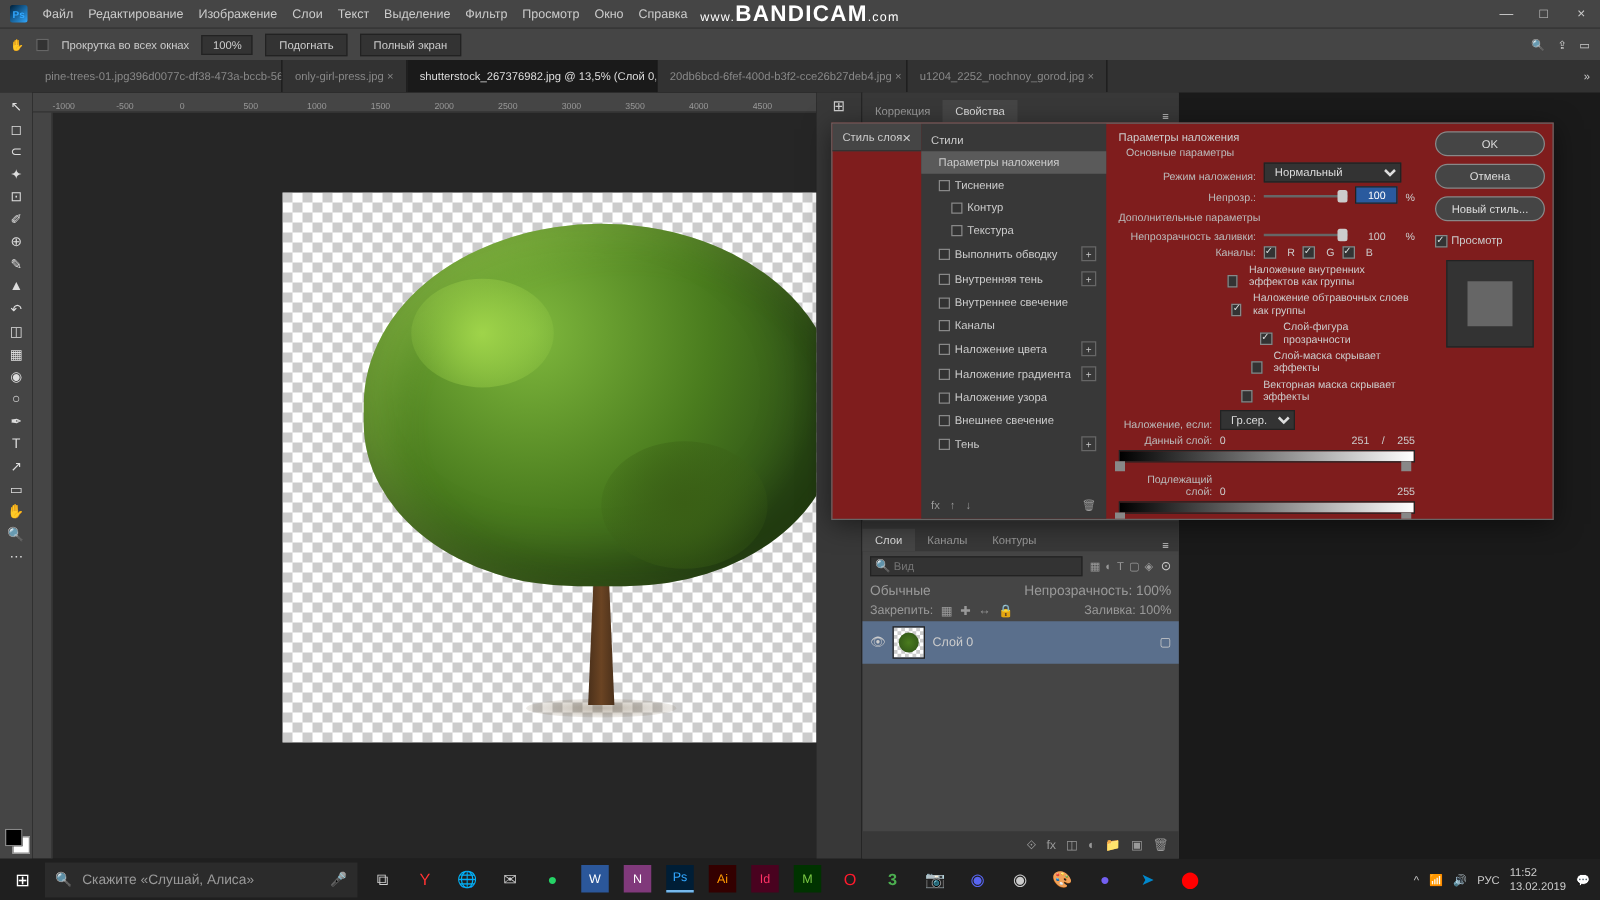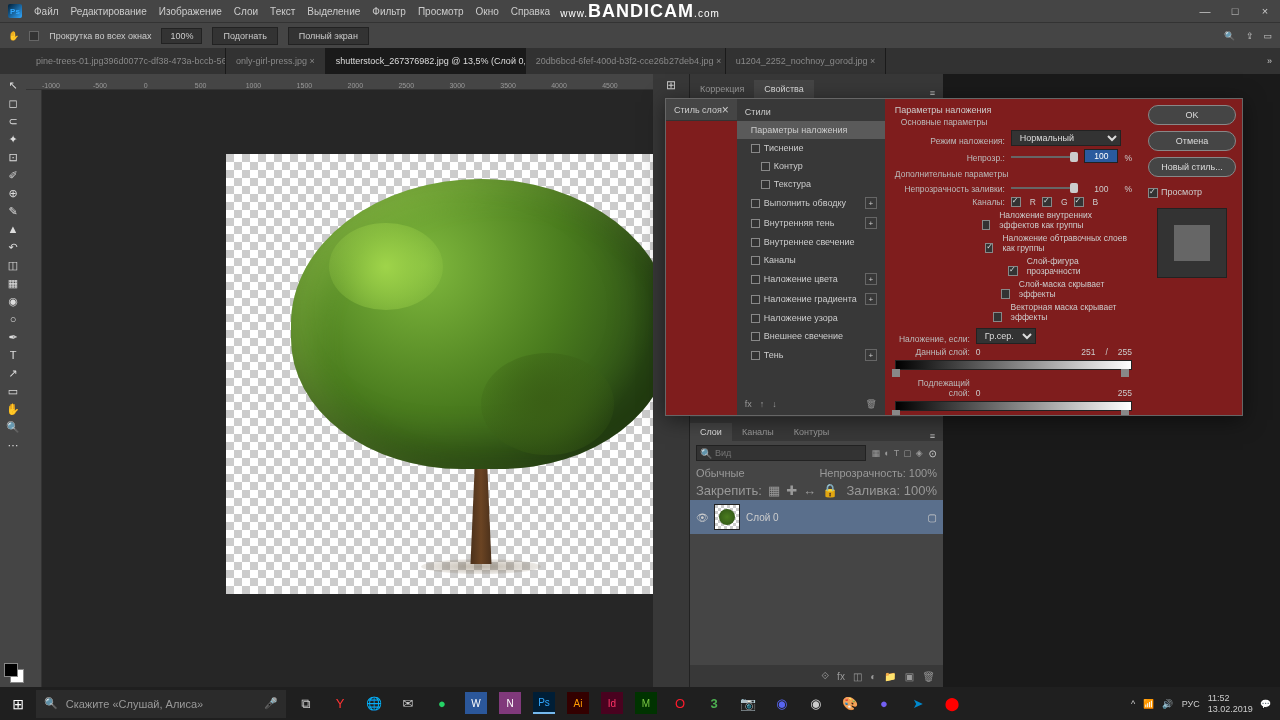--- a/index.html
+++ b/index.html
@@ -40,21 +40,21 @@
 .rp-wrap{display:flex;flex:1}
 .panel-tabs{height:24px;background:#383838;display:flex;align-items:flex-end;font-size:9px}
 .panel-tabs .pt{padding:4px 10px;color:#999;cursor:pointer}
 .panel-tabs .pt.active{background:#454545;color:#ddd}
 .panel-body{background:#454545;flex:1;padding:6px;font-size:9px}
 .layers-panel{height:270px;background:#454545;display:flex;flex-direction:column}
 .layers-search{margin:4px 6px;display:flex;align-items:center;gap:6px}
 .layers-search input{flex:1;background:#333;border:1px solid #222;color:#999;padding:2px 18px;font-size:9px}
 .layers-search .icons{display:flex;gap:4px;font-size:9px;color:#999}
 .layers-row2{display:flex;padding:2px 6px;font-size:11px;color:#999;justify-content:space-between}
-.layers-locks{display:flex;padding:2px 6px;gap:6px;font-size:13px;color:#999;align-items:flex-start}
+.layers-locks{display:flex;padding:2px 6px;gap:6px;font-size:10px;color:#999;align-items:flex-start}
 .layer-item{display:flex;align-items:center;padding:4px 6px;gap:6px;background:#5a6f8c}
 .layer-item .eye{width:12px;font-size:10px}
 .layer-item .thumb{width:26px;height:26px;background:#fff;border:1px solid #222;background:repeating-conic-gradient(#fff 0 25%,#ccc 0 50%) 0 0/6px 6px;position:relative}
 .layer-item .thumb::after{content:"";position:absolute;inset:4px;background:radial-gradient(circle,#4a7c1e,#2d5016);border-radius:50%}
 .layers-footer{margin-top:auto;height:22px;background:#383838;display:flex;align-items:center;justify-content:flex-end;gap:8px;padding:0 8px;font-size:10px;color:#999}
 .statusbar{height:18px;background:#323232;font-size:9px;color:#999;display:flex;align-items:center;padding:0 8px;gap:20px}
 .taskbar{position:absolute;bottom:0;left:0;right:0;height:33px;background:#1f1f1f;display:flex;align-items:center}
 .taskbar .start{width:36px;height:33px;display:flex;align-items:center;justify-content:center;font-size:14px;color:#fff}
 .taskbar .search{width:250px;height:28px;background:#2b2b2b;display:flex;align-items:center;padding:0 8px;color:#999;font-size:11px;gap:8px;position:relative}
 .taskbar .search .mic{position:absolute;right:8px}

